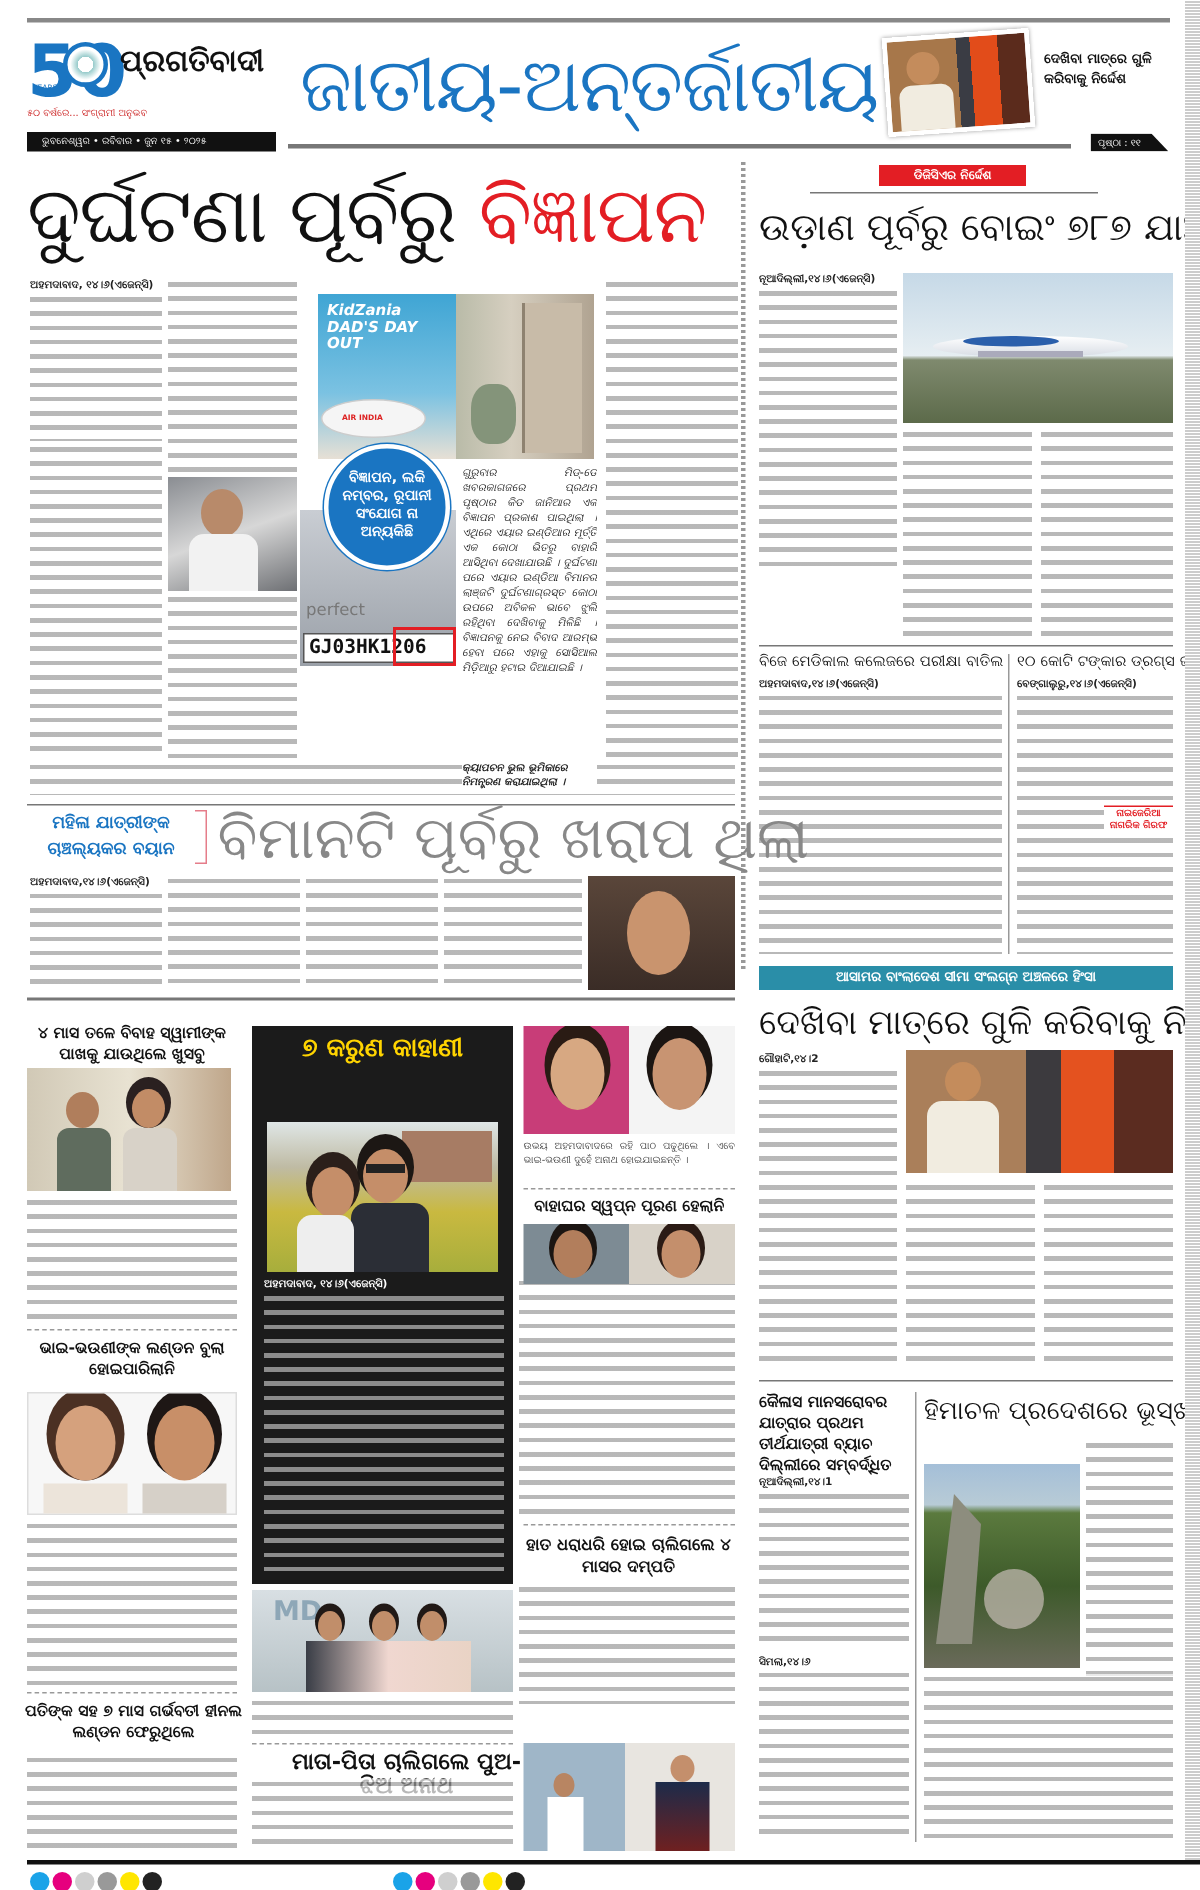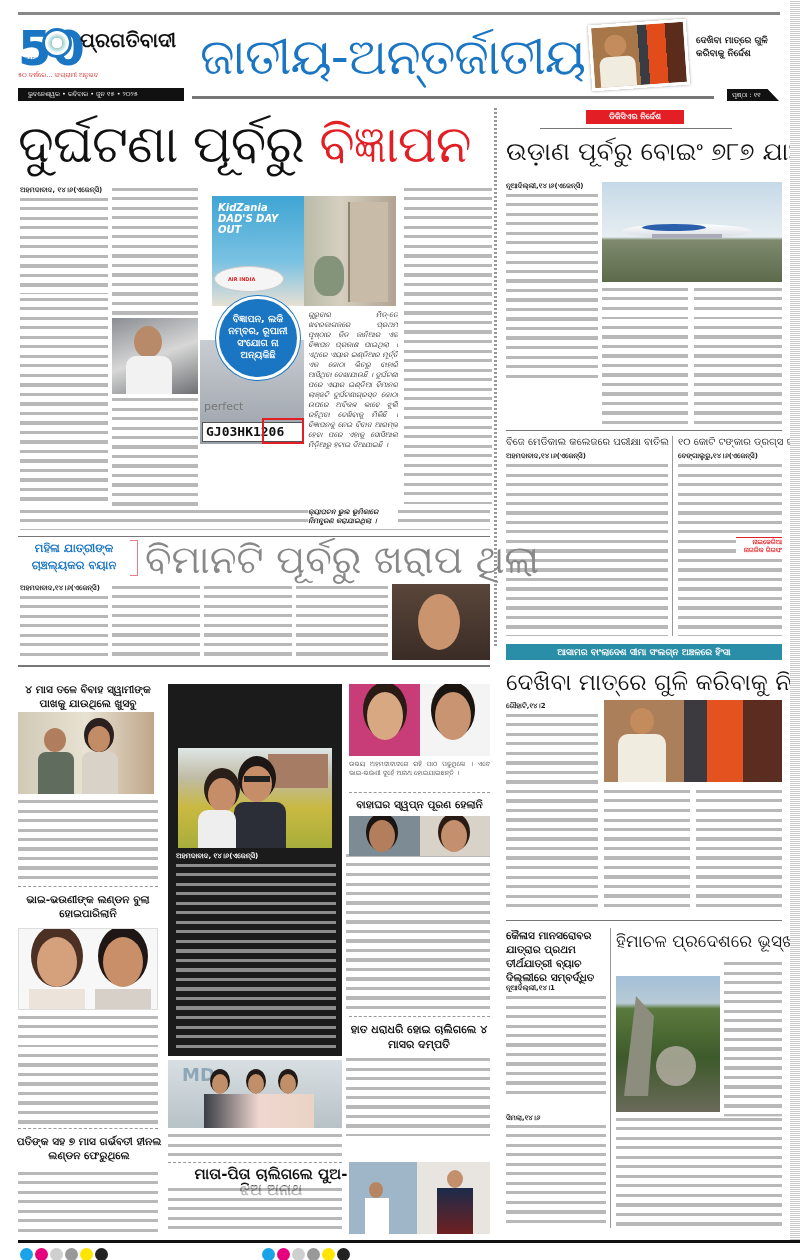--- a/index.html
+++ b/index.html
@@ -100,41 +100,41 @@
 <div class="abs" style="left:672px;top:436px;width:1px;height:200px;background:#999"></div>
 <div class="hdl" style="left:678px;top:436px;font-size:10px;color:#111">୧୦ କୋଟି ଟଙ୍କାର ଡ୍ରଗ୍ସ ଜବତ</div>
 <div class="abs txt" style="left:506px;top:452px;width:162px;height:184px">
   <span style="font-weight:bold;color:#222">ଅହମଦାବାଦ,୧୪।୬(ଏଜେନ୍ସି)</span>
   <div class="fill" style="height:174px"></div>
 </div>
 <div class="abs txt" style="left:678px;top:452px;width:104px;height:184px">
   <span style="font-weight:bold;color:#222">ବେଙ୍ଗାଲୁରୁ,୧୪।୬(ଏଜେନ୍ସି)</span>
   <div class="fill" style="height:174px"></div>
 </div>
-<div class="abs" style="left:736px;top:537px;width:46px;background:#fff;color:#e31e24;font-size:6.5px;font-weight:bold;text-align:right;line-height:8px;border-top:1px solid #e31e24">ନାଇଜେରିଆ ନାଗରିକ ଗିରଫ</div>
+<div class="abs" style="left:736px;top:537px;width:46px;background:#fff;color:#e31e24;font-size:6.5px;font-weight:bold;text-align:center;line-height:8px;border-top:1px solid #e31e24">ନାଇଜେରିଆ ନାଗରିକ ଗିରଫ</div>
 
 <div class="abs" style="left:506px;top:644px;width:276px;height:16px;background:#2a8ea8;color:#fff;font-size:9px;font-weight:bold;text-align:center;line-height:16px">ଆସାମର ବାଂଲାଦେଶ ସୀମା ସଂଲଗ୍ନ ଅଞ୍ଚଳରେ ହିଂସା</div>
 <div class="hdl" style="left:506px;top:664px;font-size:23px;line-height:36px;color:#111">ଦେଖିବା ମାତ୍ରେ ଗୁଳି କରିବାକୁ ନିର୍ଦ୍ଦେଶ</div>
 <div class="abs txt" style="left:506px;top:702px;width:92px;height:210px">
   <span style="font-weight:bold;color:#222">ଗୌହାଟି,୧୪।2</span>
   <div class="fill" style="height:200px"></div>
 </div>
 <div class="img" style="left:604px;top:700px;width:178px;height:82px;background:linear-gradient(90deg,#aa7f5a 0 45%,#3c3a3e 45% 58%,#e4521f 58% 78%,#5b2c20 78%)">
   <div class="abs" style="left:26px;top:8px;width:24px;height:26px;border-radius:50%;background:#c48c5c"></div>
   <div class="abs" style="left:14px;top:34px;width:48px;height:48px;background:#f1ece0;border-radius:10px 10px 0 0"></div>
 </div>
 <div class="abs txt fill" style="left:604px;top:788px;width:86px;height:124px"></div>
 <div class="abs txt fill" style="left:696px;top:788px;width:86px;height:124px"></div>
 <div class="rule" style="left:506px;top:920px;width:276px;height:1px"></div>
 
 <div class="abs" style="left:506px;top:928px;width:100px;font-size:10.5px;font-weight:bold;line-height:14px;color:#111">କୈଳାସ ମାନସରୋବର ଯାତ୍ରାର ପ୍ରଥମ ତୀର୍ଥଯାତ୍ରୀ ବ୍ୟାଚ ଦିଲ୍ଲୀରେ ସମ୍ବର୍ଦ୍ଧିତ</div>
 <div class="abs txt" style="left:506px;top:984px;width:100px;height:240px">
   <span style="font-weight:bold;color:#222">ନୂଆଦିଲ୍ଲୀ,୧୪।1</span>
   <div class="fill" style="height:100px"></div>
-  <span style="font-weight:bold;color:#222;margin-top:20px">ସିମଲା,୧୪।୬</span>
+  <span style="font-weight:bold;color:#222;margin-top:10px">ସିମଲା,୧୪।୬</span>
   <div class="fill" style="height:120px"></div>
 </div>
 <div class="abs" style="left:610px;top:928px;width:1px;height:300px;background:#999"></div>
 
 <div class="hdl" style="left:616px;top:928px;font-size:17px;line-height:26px;color:#111">ହିମାଚଳ ପ୍ରଦେଶରେ ଭୂସ୍ଖଳନ</div>
 <div class="img" style="left:616px;top:976px;width:104px;height:136px;background:linear-gradient(#a4bfd8,#b8cbd6 20%,#5b7a3e 24%,#3d5a2a 60%,#6a6a5a)">
   <div class="abs" style="left:8px;top:20px;width:30px;height:100px;background:#8d8d7e;clip-path:polygon(40% 0,100% 20%,80% 100%,0 100%)"></div>
   <div class="abs" style="left:40px;top:70px;width:40px;height:40px;background:#b8b2a6;border-radius:50%;opacity:.8"></div>
 </div>
 <div class="abs txt fill" style="left:724px;top:960px;width:58px;height:160px"></div>
@@ -172,20 +172,21 @@
   <div class="abs" style="left:10px;top:60px;width:56px;height:22px;background:#ece4da"></div>
   <div class="abs" style="left:76px;top:60px;width:56px;height:22px;background:#d6d0c8"></div>
 </div>
 <div class="abs txt fill" style="left:18px;top:1014px;width:140px;height:110px"></div>
 <div class="wavy" style="left:18px;top:1128px;width:140px"></div>
 <div class="sub" style="left:14px;top:1134px;width:150px;line-height:14px;font-size:10.5px">ପତିଙ୍କ ସହ ୭ ମାସ ଗର୍ଭବତୀ ହୀନଲ ଲଣ୍ଡନ ଫେରୁଥିଲେ</div>
 <div class="abs txt fill" style="left:18px;top:1170px;width:140px;height:62px"></div>
 
 <div class="abs" style="left:168px;top:684px;width:174px;height:372px;background:#1b1b1b"></div>
 <div class="abs" style="left:168px;top:686px;width:174px;font-size:17px;font-weight:bold;color:#ffd400;text-align:center;line-height:26px">
+  <div>୭ କରୁଣ କାହାଣୀ</div>
 </div>
 <div class="img" style="left:178px;top:748px;width:154px;height:100px;background:linear-gradient(#dfe6e6,#bfbba4 30%,#c9b940 60%,#a7ae3c)">
   <div class="abs" style="left:90px;top:6px;width:60px;height:34px;background:#a77c64"></div>
   <div class="abs" style="left:30px;top:30px;width:28px;height:34px;border-radius:50%;background:#c58e69;box-shadow:0 -6px 0 4px #2b1f1a"></div>
   <div class="abs" style="left:64px;top:18px;width:30px;height:36px;border-radius:50%;background:#c58e69;box-shadow:0 -6px 0 4px #1c1714"></div>
   <div class="abs" style="left:66px;top:28px;width:26px;height:6px;background:#222"></div>
   <div class="abs" style="left:56px;top:54px;width:52px;height:46px;background:#2b2e36;border-radius:10px 10px 0 0"></div>
   <div class="abs" style="left:20px;top:62px;width:38px;height:38px;background:#eee;border-radius:10px 10px 0 0"></div>
 </div>
 <div class="abs txt" style="left:176px;top:852px;width:160px;height:200px;color:#ddd">

